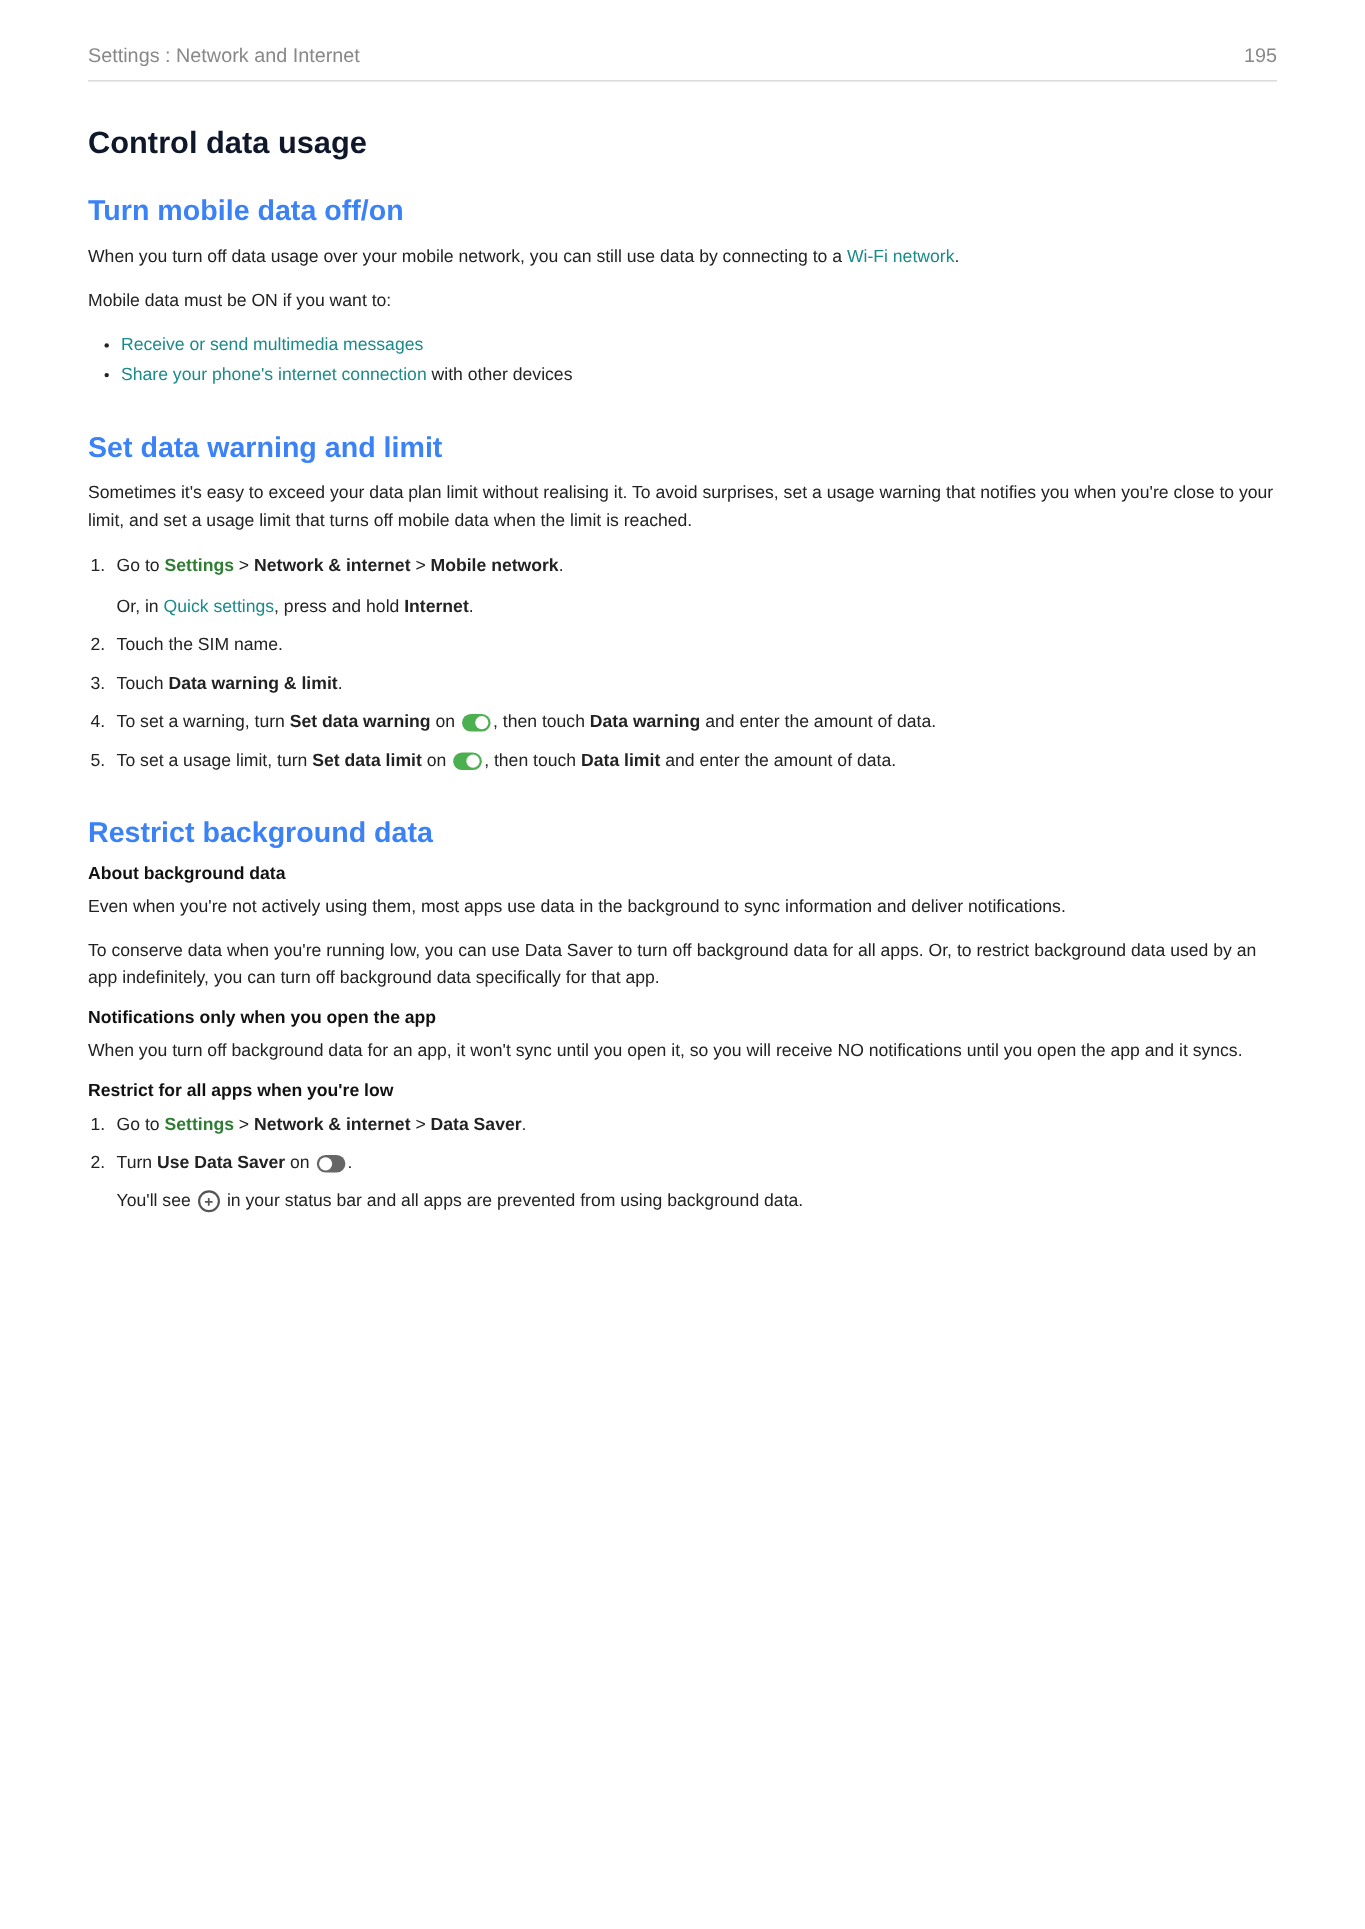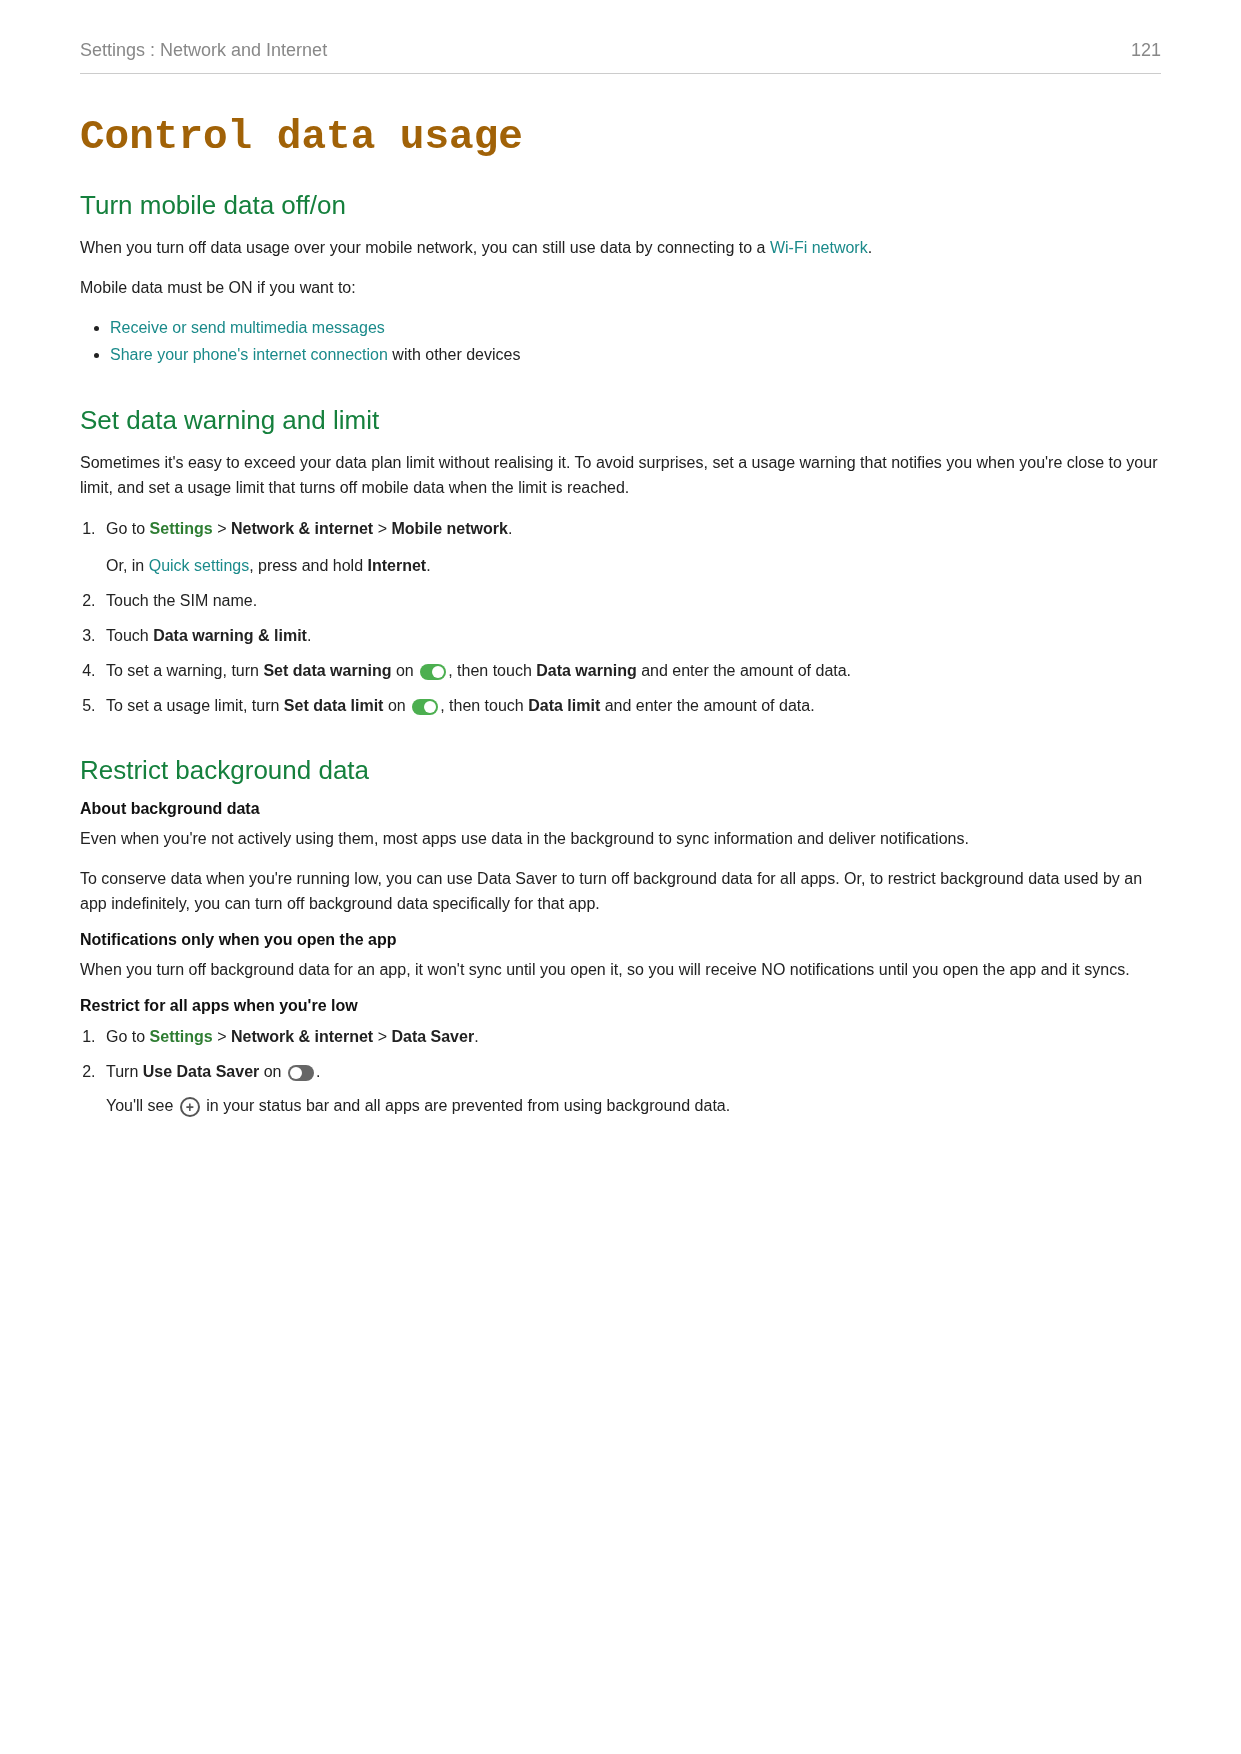--- a/index.html
+++ b/index.html
@@ -35,31 +35,30 @@
       font-size: 18px;
       font-weight: normal;
     }
 
     .page-number {
       color: #888888;
       font-size: 18px;
     }
 
     .main-title {
-      font-size: 41px;
-      font-weight: bold;
-      color: #a16207;
+      font-size: 28px;
+      font-weight: bold;
+      color: #0f172a;
       margin-bottom: 30px;
-      font-family: Liberation Mono, monospace;
     }
 
     .section-title {
       font-size: 26px;
-      font-weight: normal;
-      color: #15803d;
+      font-weight: bold;
+      color: #3b82f6;
       margin-bottom: 14px;
     }
 
     .subsection-title {
       font-size: 16px;
       font-weight: bold;
       color: #111111;
       margin-bottom: 8px;
     }
 
@@ -217,21 +216,21 @@
       margin-top: 40px;
     }
   </style>
 </head>
 <body>
 
 <div class="page-container">
 
   <div class="page-header">
     <span class="page-header-title">Settings : Network and Internet</span>
-    <span class="page-number">121</span>
+    <span class="page-number">195</span>
   </div>
 
   <h1 class="main-title">Control data usage</h1>
 
   <div class="section-block">
     <h2 class="section-title">Turn mobile data off/on</h2>
 
 
     <p class="body-text">
       <span>When you turn off data usage over your mobile network, you can still use data by connecting to a </span><a class="link" href="#">Wi-Fi network</a><span>.</span>

